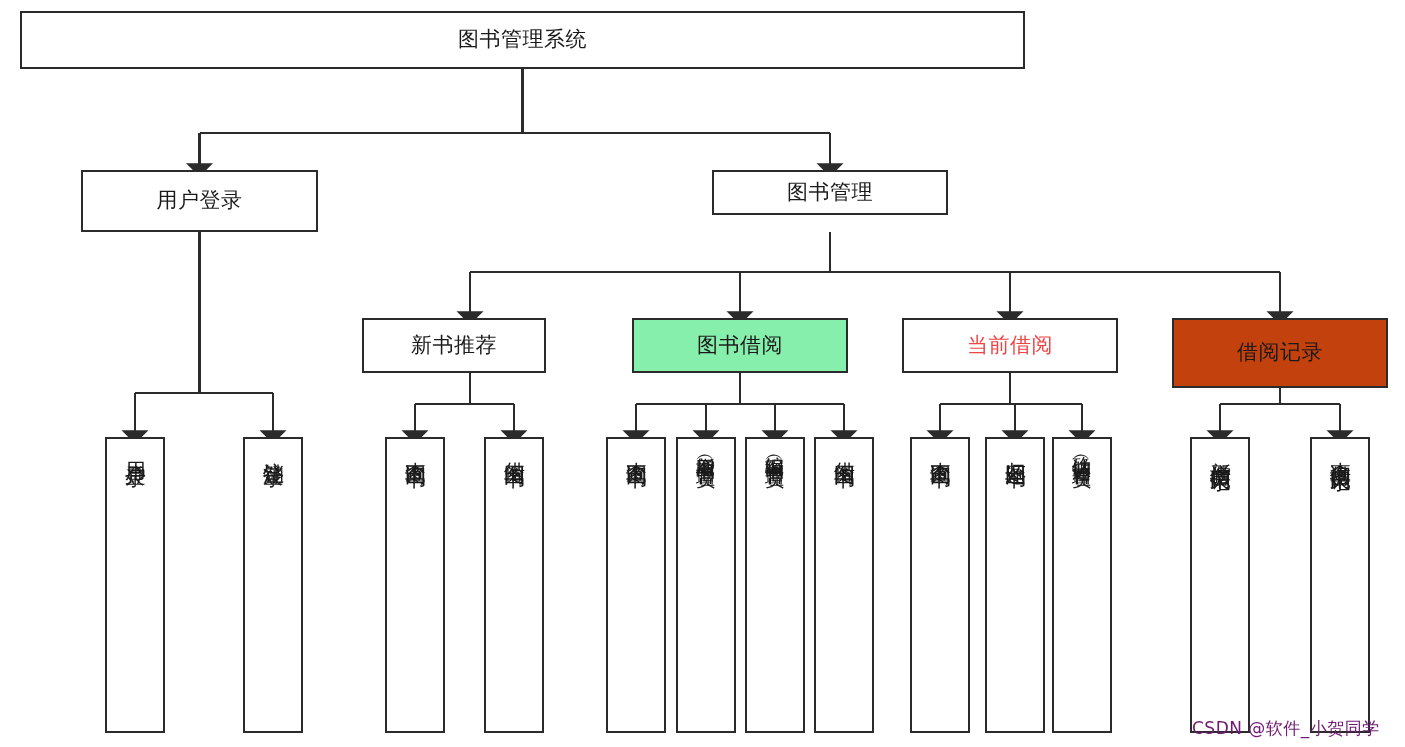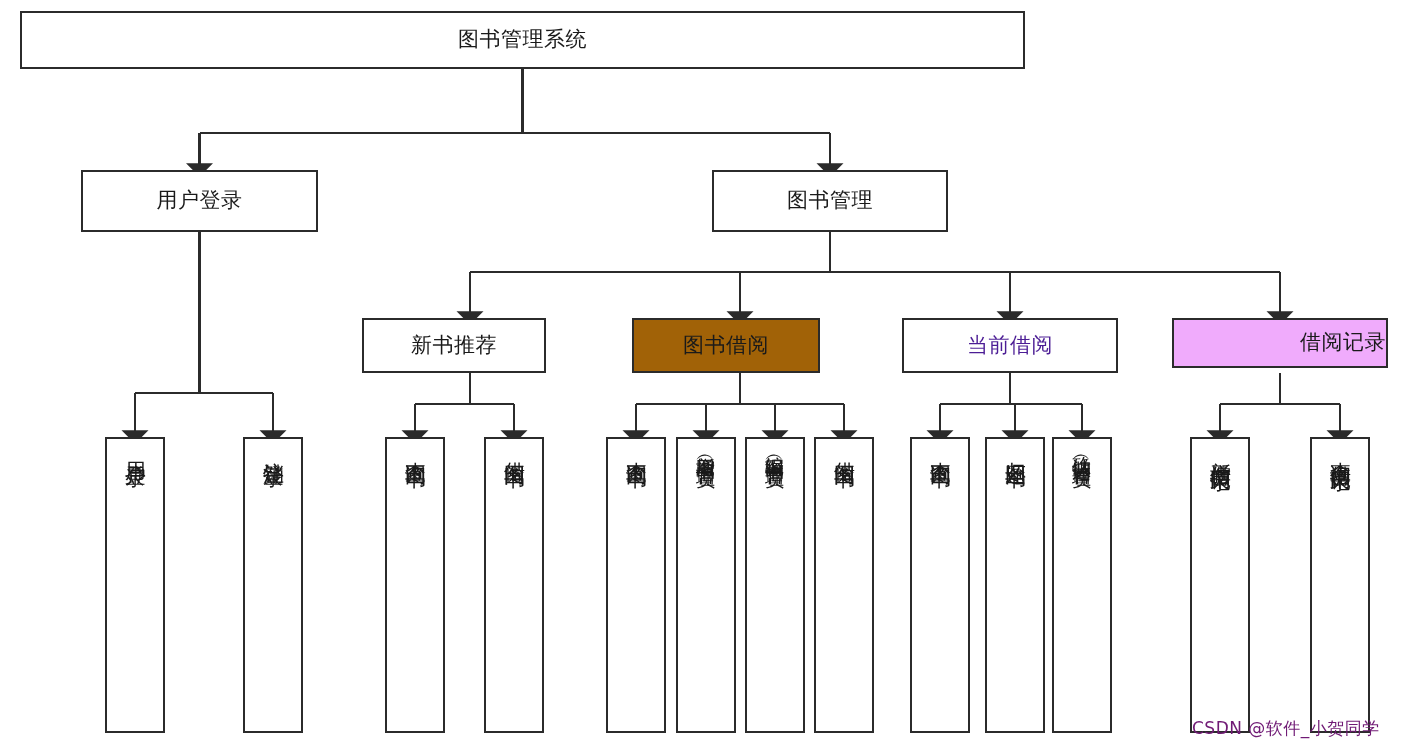--- a/index.html
+++ b/index.html
@@ -116,33 +116,33 @@
       <line x1="1220" y1="404" x2="1220" y2="436" stroke="#2b2b2b" stroke-width="2.6" shape-rendering="crispEdges" marker-end="url(#arrowhead)"></line>
       <line x1="1340" y1="404" x2="1340" y2="436" stroke="#2b2b2b" stroke-width="2.6" shape-rendering="crispEdges" marker-end="url(#arrowhead)"></line>
     </svg>
   <div id="node-layer">
       <div class="node-box horizontal" style="left: 20px; top: 11px; width: 1005px; height: 58px; border-color: rgb(43, 43, 43); background: rgb(255, 255, 255);">
         <span class="node-label" style="color: rgb(26, 26, 26);">图书管理系统</span>
       </div>
       <div class="node-box horizontal" style="left: 81px; top: 170px; width: 237px; height: 62px; border-color: rgb(43, 43, 43); background: rgb(255, 255, 255);">
         <span class="node-label" style="color: rgb(26, 26, 26);">用户登录</span>
       </div>
-      <div class="node-box horizontal" style="left: 712px; top: 170px; width: 236px; height: 62px; border-color: rgb(43, 43, 43); background: rgb(255, 255, 255);">
+      <div class="node-box horizontal" style="left: 712px; top: 170px; width: 236px; height: 45px; border-color: rgb(43, 43, 43); background: rgb(255, 255, 255);">
         <span class="node-label" style="color: rgb(26, 26, 26);">图书管理</span>
       </div>
       <div class="node-box horizontal" style="left: 362px; top: 318px; width: 184px; height: 55px; border-color: rgb(43, 43, 43); background: rgb(255, 255, 255);">
         <span class="node-label" style="color: rgb(26, 26, 26);">新书推荐</span>
       </div>
-      <div class="node-box horizontal" style="left: 632px; top: 318px; width: 188px; height: 55px; border-color: rgb(43, 43, 43); background: #a16207;">
+      <div class="node-box horizontal" style="left: 632px; top: 318px; width: 216px; height: 55px; border-color: rgb(43, 43, 43); background: #86efac;">
         <span class="node-label" style="color: rgb(26, 26, 26);">图书借阅</span>
       </div>
       <div class="node-box horizontal" style="left: 902px; top: 318px; width: 216px; height: 55px; border-color: rgb(43, 43, 43); background: rgb(255, 255, 255);">
-        <span class="node-label" style="color: #4c1d95;">当前借阅</span>
+        <span class="node-label" style="color: #ef4444;">当前借阅</span>
       </div>
-      <div class="node-box horizontal" style="left: 1172px; top: 318px; width: 216px; height: 50px; border-color: rgb(43, 43, 43); background: #f0abfc; justify-content: flex-end;">
+      <div class="node-box horizontal" style="left: 1172px; top: 318px; width: 216px; height: 70px; border-color: rgb(43, 43, 43); background: #c2410c;">
         <span class="node-label" style="color: rgb(26, 26, 26);">借阅记录</span>
       </div>
       <div class="node-box vertical" style="left: 105px; top: 437px; width: 60px; height: 296px; border-color: rgb(43, 43, 43); background: rgb(255, 255, 255);">
         <span class="node-label" style="color: rgb(26, 26, 26);">用户登录</span>
       </div>
       <div class="node-box vertical" style="left: 243px; top: 437px; width: 60px; height: 296px; border-color: rgb(43, 43, 43); background: rgb(255, 255, 255);">
         <span class="node-label" style="color: rgb(26, 26, 26);">注销登录</span>
       </div>
       <div class="node-box vertical" style="left: 385px; top: 437px; width: 60px; height: 296px; border-color: rgb(43, 43, 43); background: rgb(255, 255, 255);">
         <span class="node-label" style="color: rgb(26, 26, 26);">查询图书</span>

